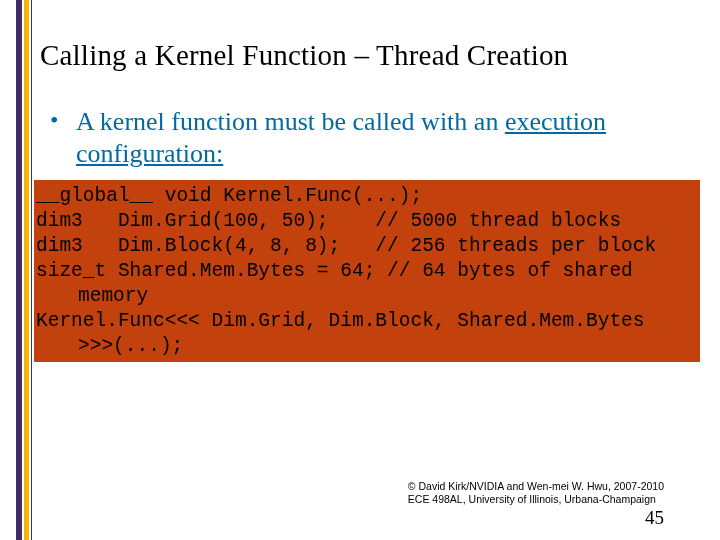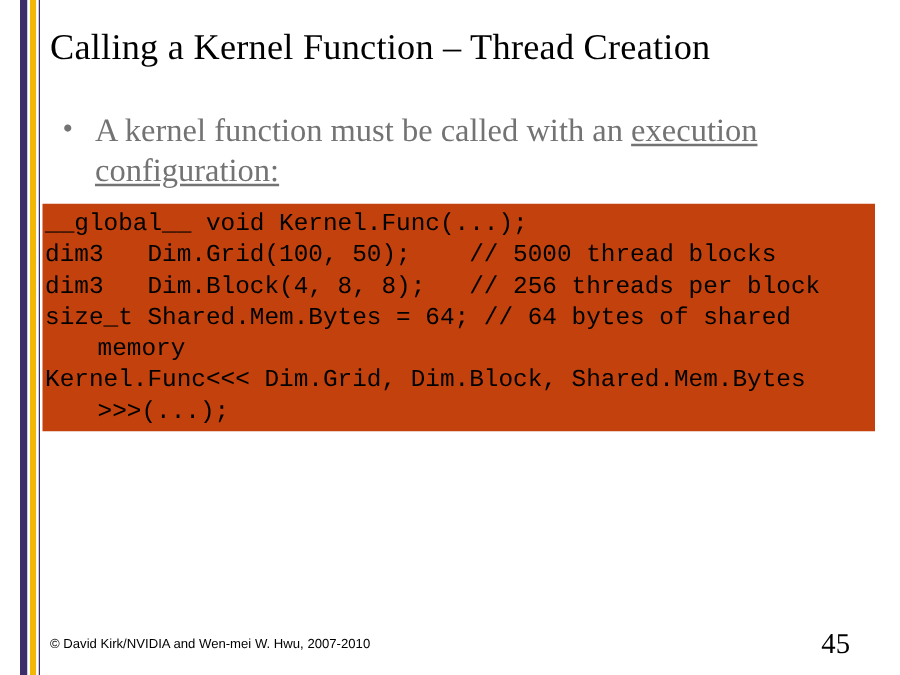--- a/index.html
+++ b/index.html
@@ -20,36 +20,36 @@
   .accent-bar .stripe { height: 100%; }
   .stripe.purple { width: 6px; background: #3b2e6a; }
   .stripe.gap1   { width: 2px; background: #fff; }
   .stripe.yellow { width: 5px; background: #f2b705; }
   .stripe.gap2   { width: 2px; background: #fff; }
   .stripe.thin   { width: 1px; background: #3b2e6a; }
 
   .slide {
     position: absolute;
     left: 40px;
-    top: 22px;
+    top: 39px;
     width: 660px;
   }
   .title {
     font-size: 29px;
     line-height: 1.15;
     color: #000;
     margin-bottom: 34px;
     font-weight: normal;
     letter-spacing: 0.2px;
   }
   ul.bullets { list-style: none; padding-left: 6px; }
   ul.bullets > li {
     font-size: 26px;
     line-height: 1.22;
-    color: #737373;
+    color: #0369a1;
     position: relative;
     padding-left: 30px;
     margin-bottom: 10px;
     margin-top: 32px;
   }
   ul.bullets > li::before {
     content: "•";
     position: absolute;
     left: 4px;
     top: 0;
@@ -65,32 +65,33 @@
     font-size: 19.5px;
     line-height: 1.28;
     color: #000;
     white-space: pre-wrap;
     width: 666px;
   }
   .code-indent { padding-left: 42px; }
 
   .footer {
     position: absolute;
-    left: 40px;
+    left: 24px;
     bottom: 10px;
     width: 640px;
     display: flex;
     justify-content: space-between;
-    align-items: center;
+    align-items: flex-end;
     font-family: Arial, Helvetica, sans-serif;
     font-size: 10.5px;
     color: #000;
     line-height: 1.25;
+    flex-direction: column;
   }
-  .footer .pagenum { font-size: 23px; font-family: "Times New Roman", Times, serif; }
+  .footer .pagenum { font-size: 19px; font-family: "Times New Roman", Times, serif; }
 </style>
 </head>
 <body>
 
 <div class="accent-bar">
   <div class="stripe purple"></div>
   <div class="stripe gap1"></div>
   <div class="stripe yellow"></div>
   <div class="stripe gap2"></div>
   <div class="stripe thin"></div>
@@ -105,15 +106,16 @@
     </li>
   </ul>
 
   <div class="code-block"><div>__global__ void Kernel.Func(...);</div><div>dim3   Dim.Grid(100, 50);    // 5000 thread blocks</div><div>dim3   Dim.Block(4, 8, 8);   // 256 threads per block</div><div>size_t Shared.Mem.Bytes = 64; // 64 bytes of shared</div><div class="code-indent">memory</div><div>Kernel.Func&lt;&lt;&lt; Dim.Grid, Dim.Block, Shared.Mem.Bytes</div><div class="code-indent">&gt;&gt;&gt;(...);</div></div>
 
 </div>
 
 <div class="footer">
   <div>
     <div>© David Kirk/NVIDIA and Wen-mei W. Hwu, 2007-2010</div>
+    <div>ECE 498AL, University of Illinois, Urbana-Champaign</div>
   </div>
   <div class="pagenum">45</div>
 </div>
 
 </body></html>

